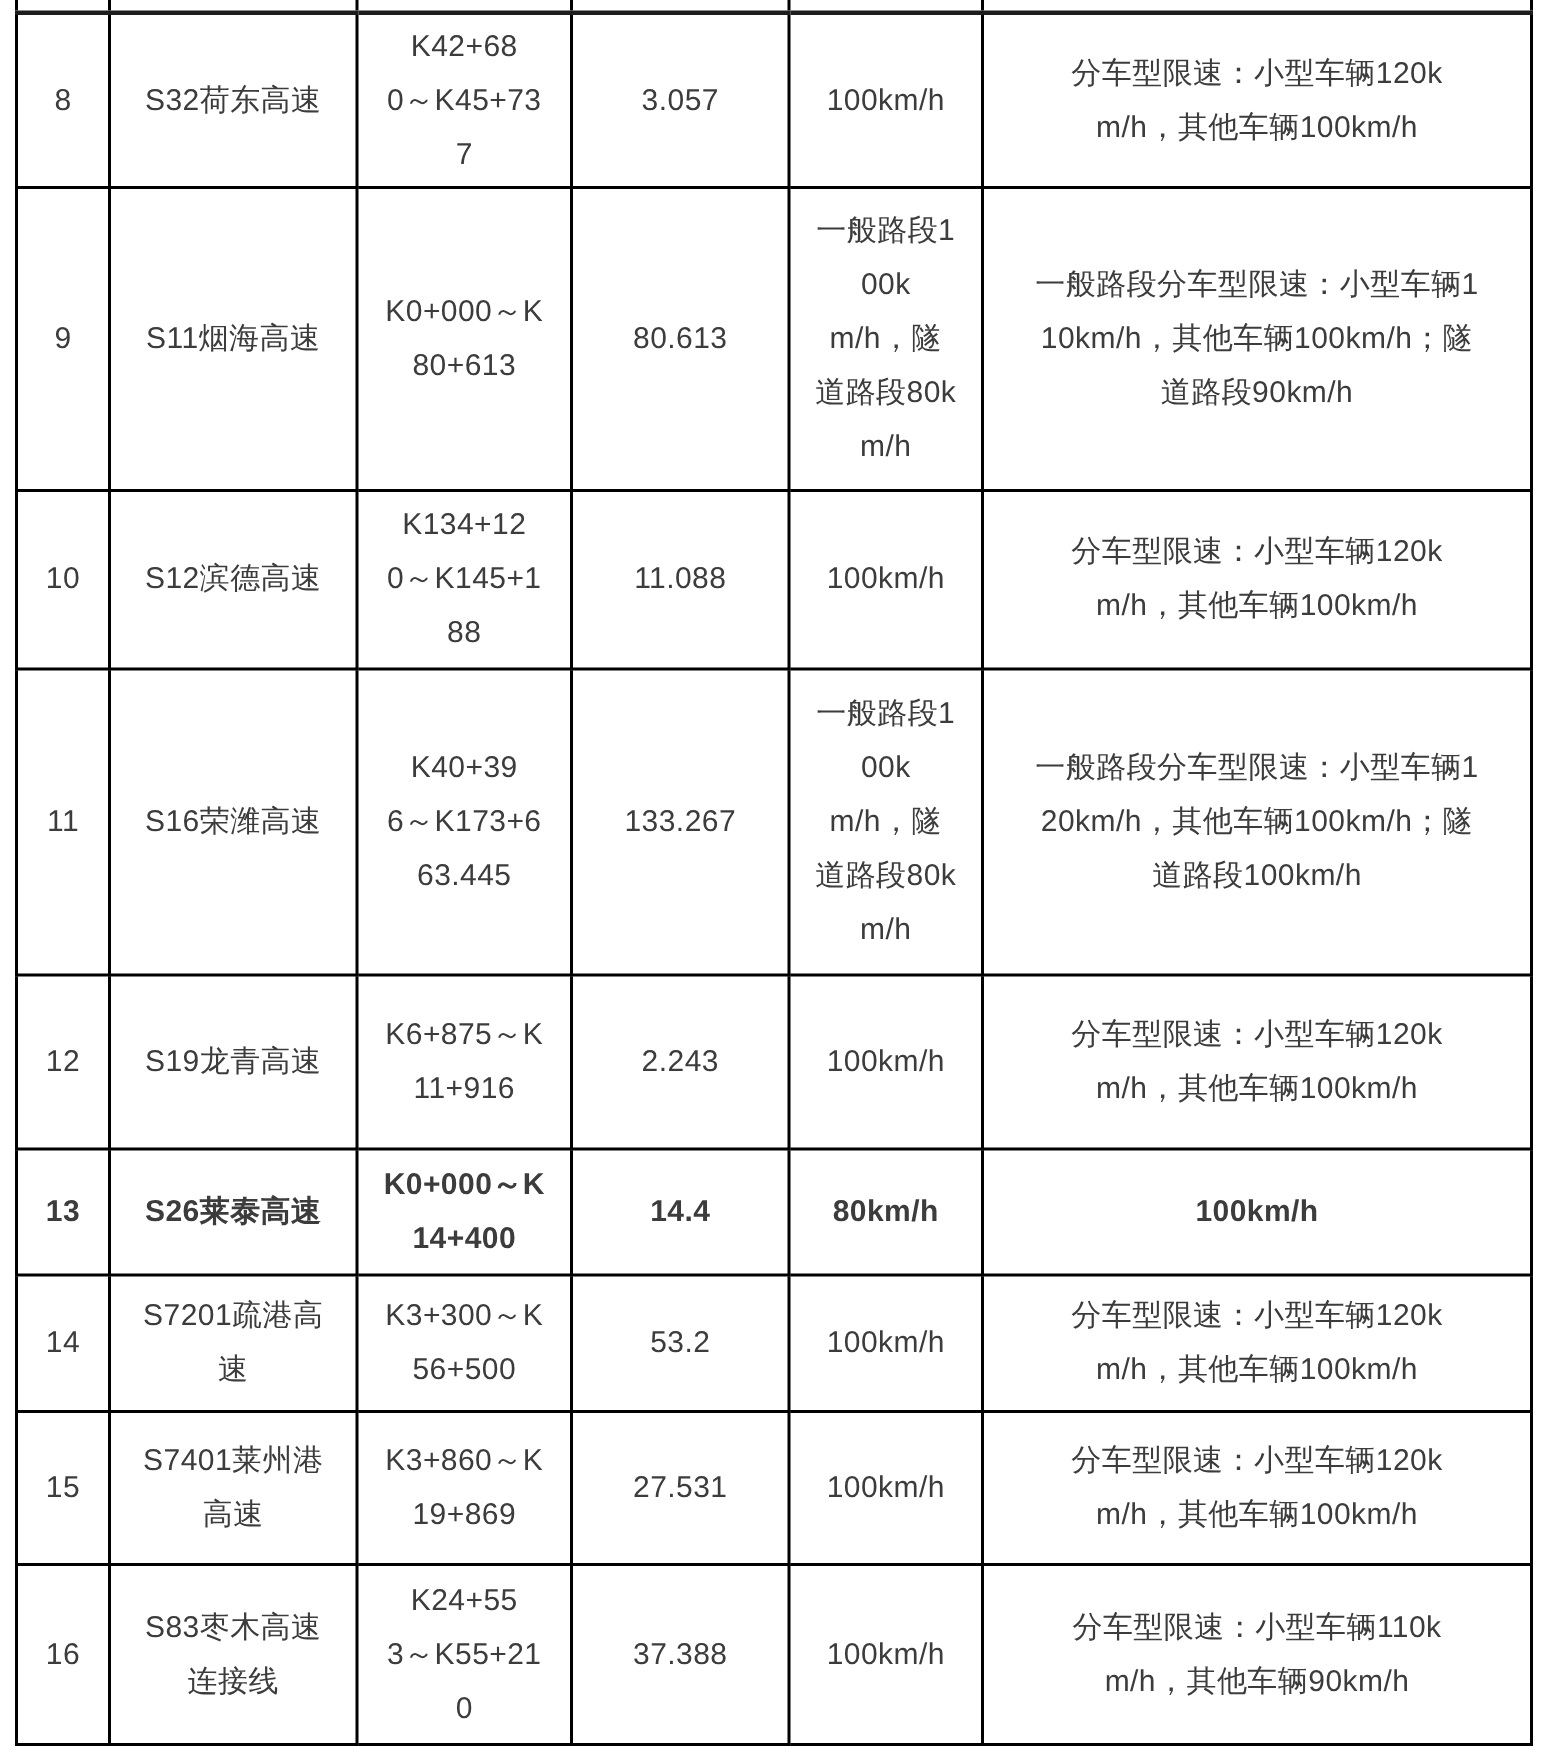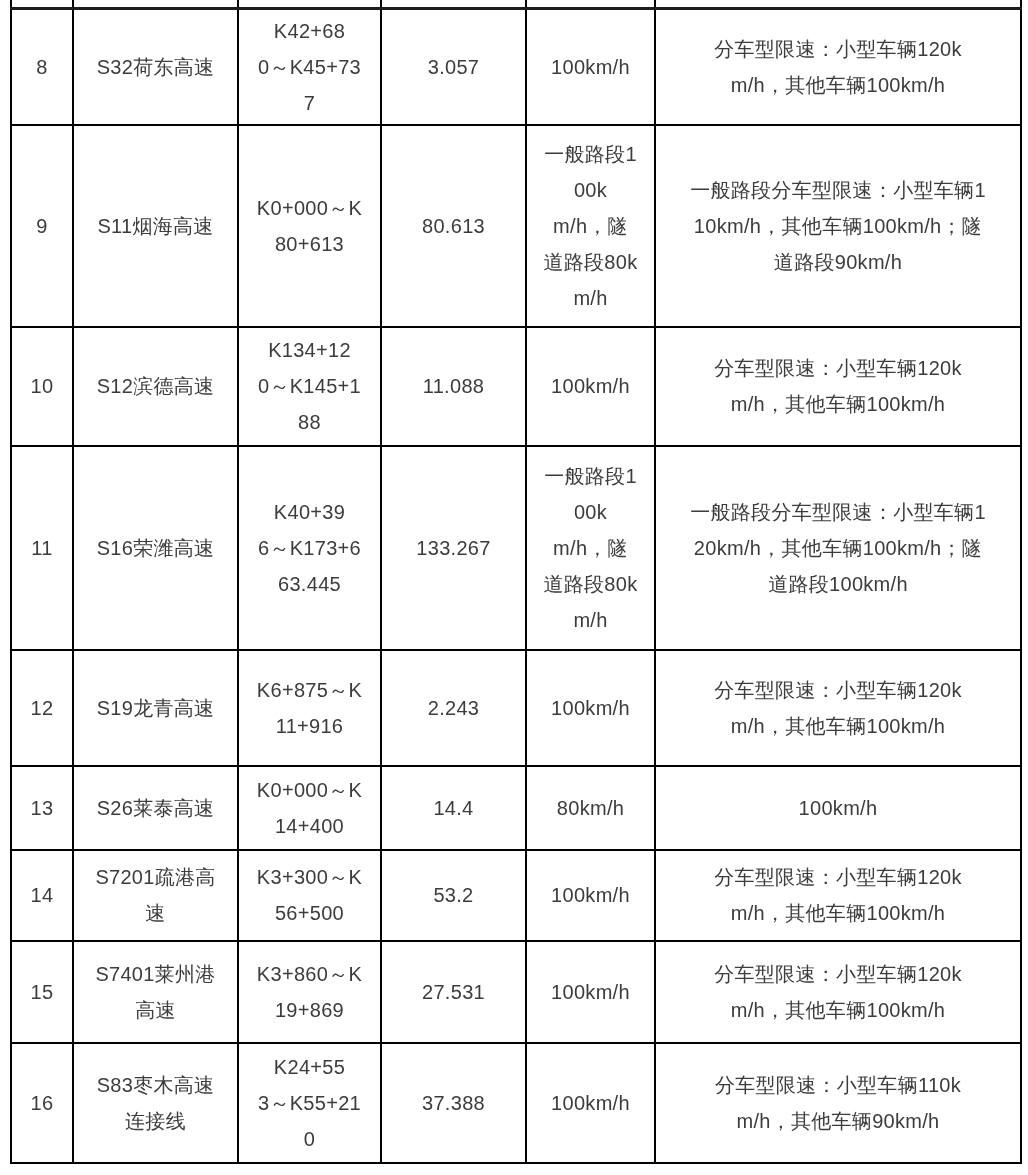--- a/index.html
+++ b/index.html
@@ -39,21 +39,21 @@
     border-top: none;
     height: 7px;
   }
   tbody tr:nth-child(2) td { border-top: 3px solid #1d1d1d; }
   
   tbody tr:nth-child(2)  { height: 116px; }
   tbody tr:nth-child(3)  { height: 202px; }
   tbody tr:nth-child(4)  { height: 119px; }
   tbody tr:nth-child(5)  { height: 204px; }
   tbody tr:nth-child(6)  { height: 116px; }
-  tbody tr:nth-child(7)  { height: 84px;  }
+  tbody tr:nth-child(7)  { height: 84px; font-weight: bold;  }
   tbody tr:nth-child(8)  { height: 91px;  }
   tbody tr:nth-child(9)  { height: 102px;  }
   tbody tr:nth-child(10) { height: 120px; }
   col.c-index  { width: 62px;  }
   col.c-name   { width: 165px; }
   col.c-range  { width: 143px; }
   col.c-length { width: 145px; }
   col.c-speed  { width: 129px; }
   col.c-note   { width: 366px; }
 </style>

